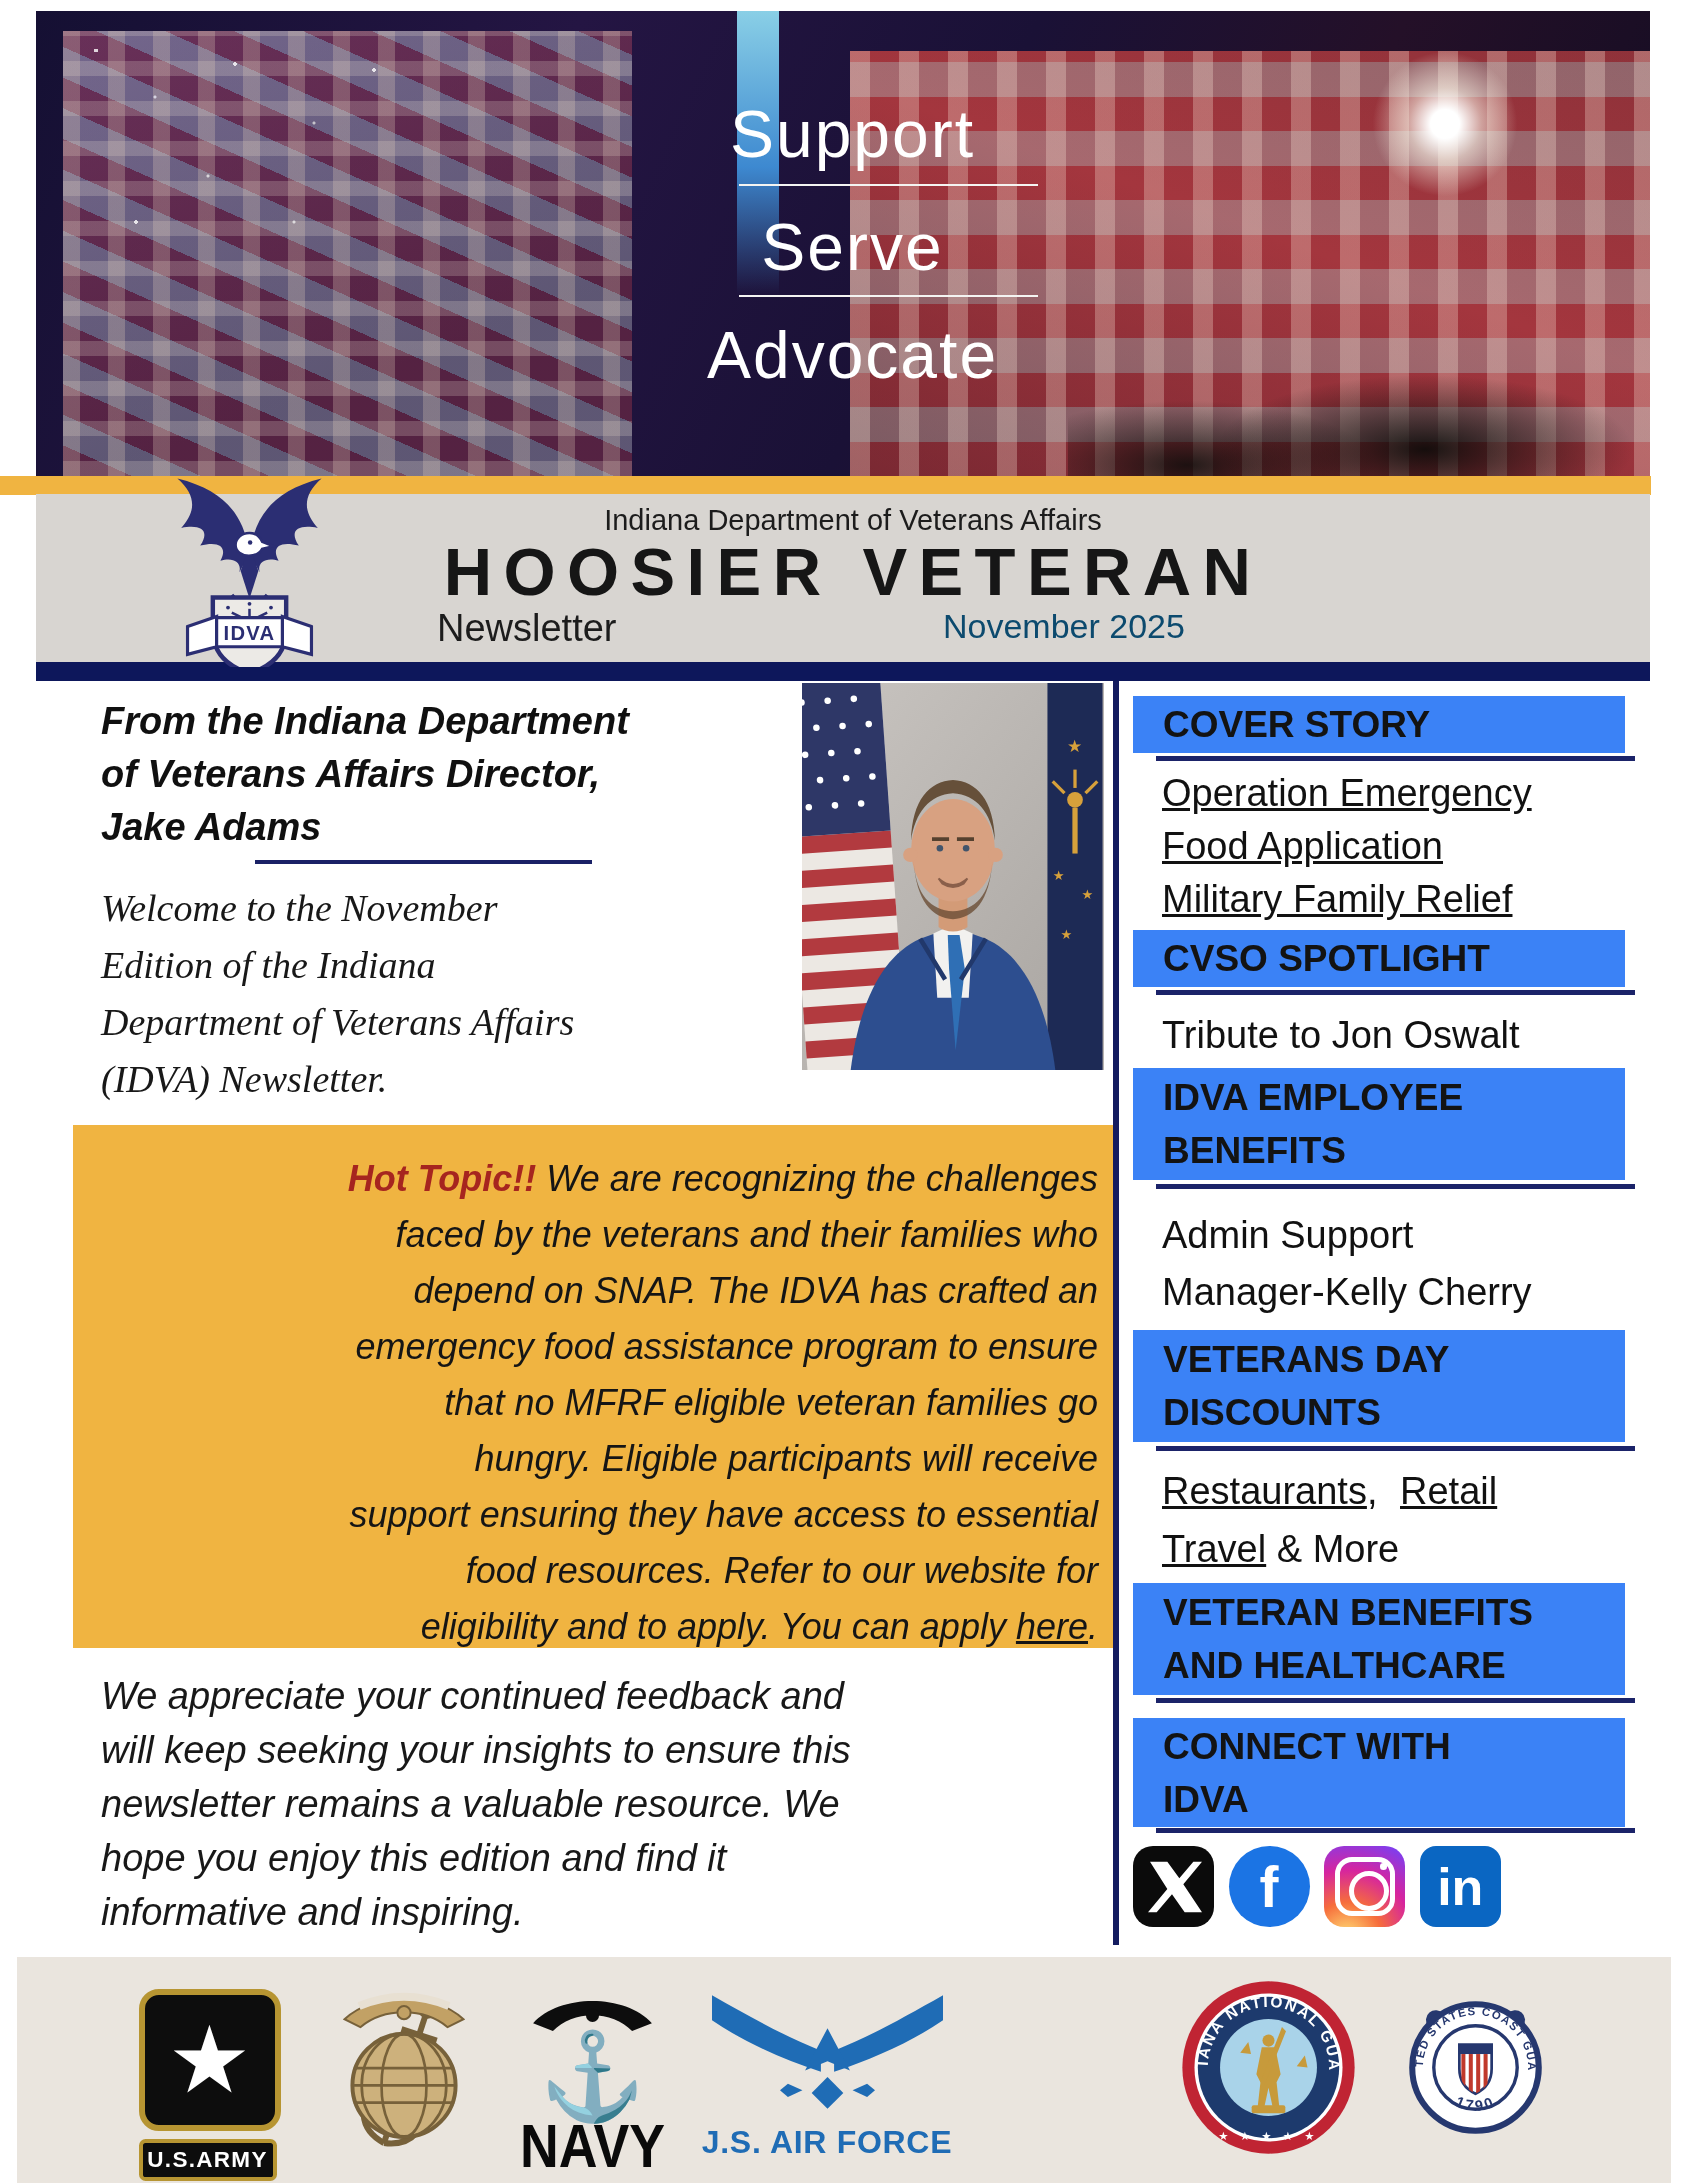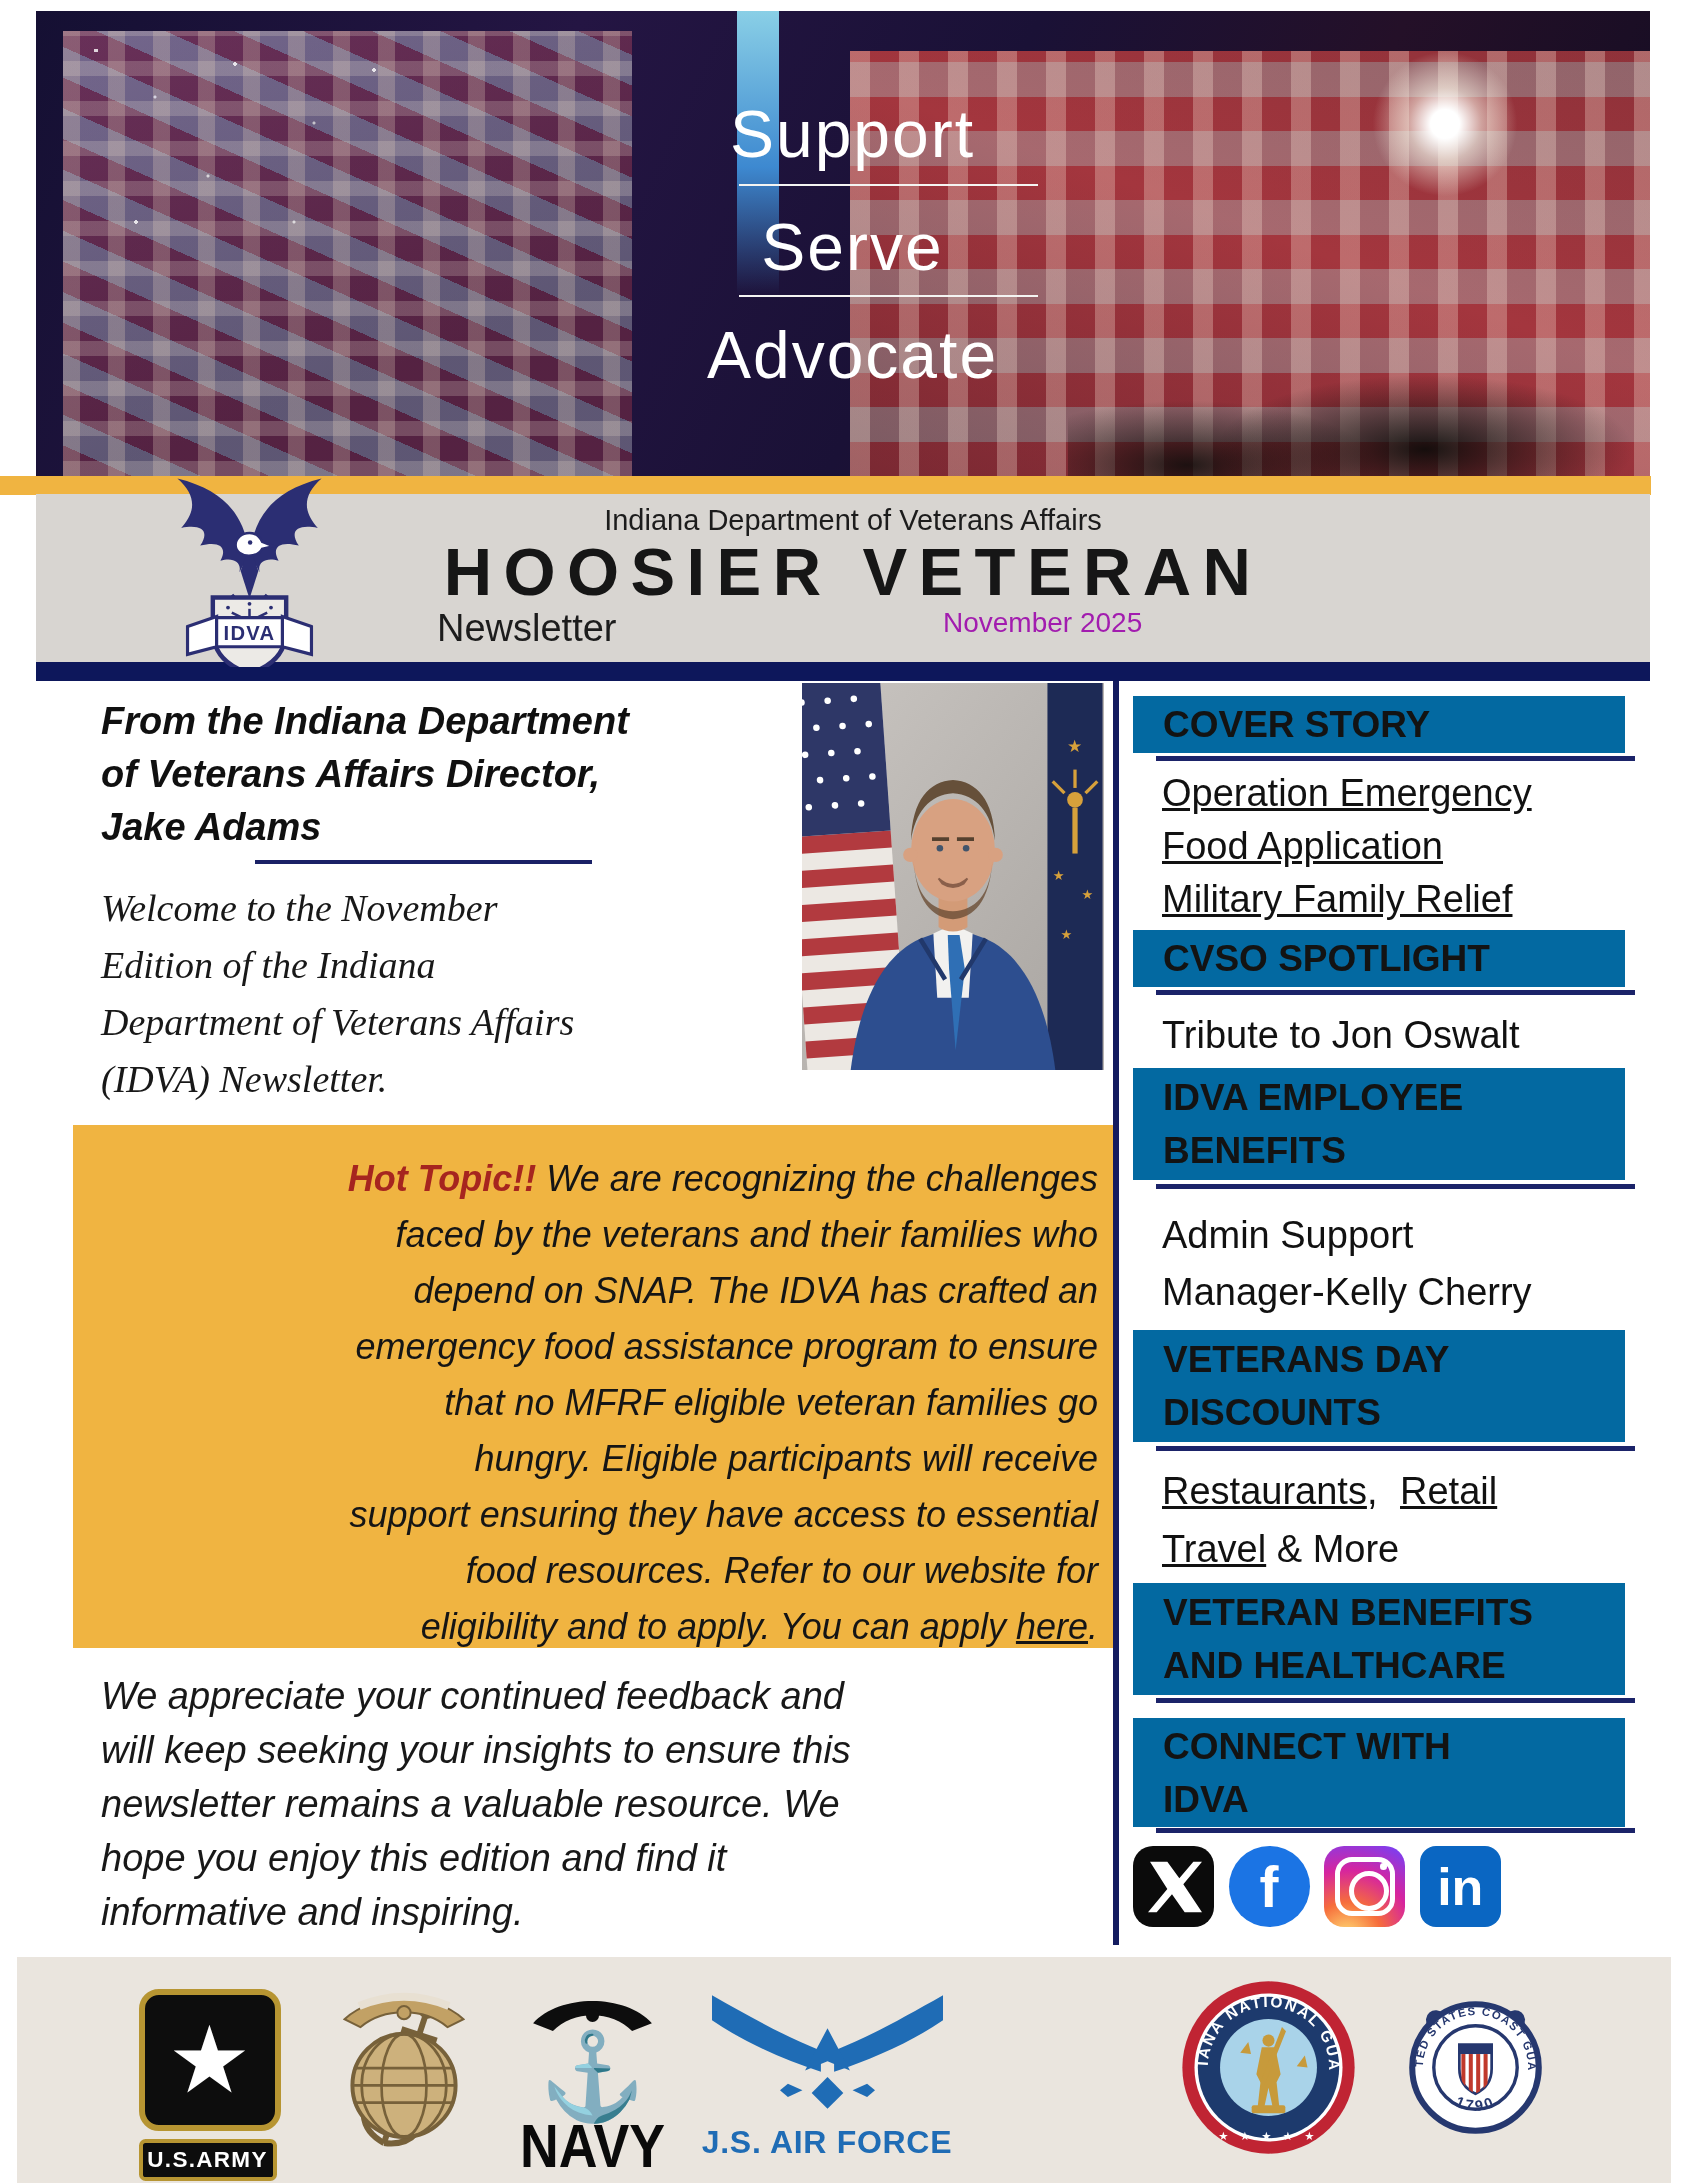--- a/index.html
+++ b/index.html
@@ -33,35 +33,35 @@
   .hero .trees{left:1032px;top:311px;width:595px;height:159px;background:radial-gradient(ellipse 278px 99px at 60% 80%,rgba(8,10,8,.9),transparent 75%),radial-gradient(ellipse 251px 86px at 20% 90%,rgba(10,12,10,.85),transparent 75%);}
   .hero-word{left:552px;width:529px;text-align:center;color:#fff;font-size:66px;font-weight:400;letter-spacing:2px;}
   .hero-rule{left:703px;width:299px;height:2.6px;background:#f4f4f2;}
   
   .band-yellow{left:0;top:476px;width:1651px;height:18.5px;background:#F0B441;}
   .masthead{left:36px;top:494px;width:1614px;height:168px;background:#D8D5D1;}
   .band-navy{left:36px;top:662px;width:1614px;height:18.5px;background:#0D175B;}
   .mh-org{left:357px;top:504px;width:992px;text-align:center;font-size:29px;color:#1c1c1c;}
   .mh-title{left:357px;top:533px;width:992px;text-align:center;font-size:67px;font-weight:700;letter-spacing:.17em;color:#161616;}
   .mh-left{left:437px;top:607px;font-size:38px;color:#1c1c1c;}
-  .mh-right{left:943px;top:607px;font-size:28px;color:#a21caf;}
+  .mh-right{left:943px;top:607px;font-size:34px;color:#0c4a6e;}
   
   .divider{left:1113px;top:681px;width:6px;height:1264px;background:#141C60;}
   .h-from{left:101px;top:695px;width:662px;font-size:38px;line-height:53px;font-weight:700;font-style:italic;color:#101010;}
   .h-rule{left:255px;top:860px;width:337px;height:4px;background:#1A2166;}
   .p-intro{left:101px;top:880px;width:695px;font-size:38px;line-height:57px;font-style:italic;color:#181818;font-family:Liberation Serif, serif;}
   .hotbox{left:73px;top:1125px;width:1040px;height:523px;background:#F0B441;}
   .hb-text{left:106px;top:1151px;width:992px;font-size:36px;line-height:56px;font-style:italic;color:#151515;text-align:right;}
   .hot{color:#A6251F;font-weight:700;}
   .p-close{left:101px;top:1669px;width:1006px;font-size:38px;line-height:54px;font-style:italic;color:#181818;}
   .ul{text-decoration:underline;color:inherit;}
   
   .photo{left:802px;top:683px;width:302px;height:387px;background:#b9b5b1;overflow:hidden;}
   
-  .sb-block{left:1133px;width:492px;background:#0369a1;font-weight:700;font-size:37px;color:#131313;padding-left:30px;box-sizing:border-box;display:flex;flex-direction:column;justify-content:center;}
+  .sb-block{left:1133px;width:492px;background:#3b82f6;font-weight:700;font-size:37px;color:#131313;padding-left:30px;box-sizing:border-box;display:flex;flex-direction:column;justify-content:center;}
   .sb-rule{left:1156px;width:479px;height:4.6px;background:#1B2369;}
   .sb-text{left:1162px;width:463px;font-size:38px;line-height:56px;color:#111;}
   .sb-link{text-decoration:underline;color:#111;}
   .icons{left:1133px;top:1846px;width:492px;height:82px;display:flex;gap:14.6px;}
   .icon{width:81px;height:81px;flex:0 0 auto;display:flex;align-items:center;justify-content:center;}
   .ic-x{background:#0b0b0b;border-radius:20px;}
   .ic-fb{background:#1B74E4;border-radius:50%;color:#fff;font-size:57px;font-weight:700;}
   .ic-ig{border-radius:20px;background:radial-gradient(circle at 28% 112%,#fdc468 8%,#f66d3b 32%,#d6249f 62%,#7a3ff2 95%);position:relative;}
   .ic-ig .cam{position:absolute;inset:10.6px;border:5.3px solid #fff;border-radius:17px;}
   .ic-ig .lens{position:absolute;left:25px;top:25px;width:30px;height:30px;border:5.3px solid #fff;border-radius:50%;}

